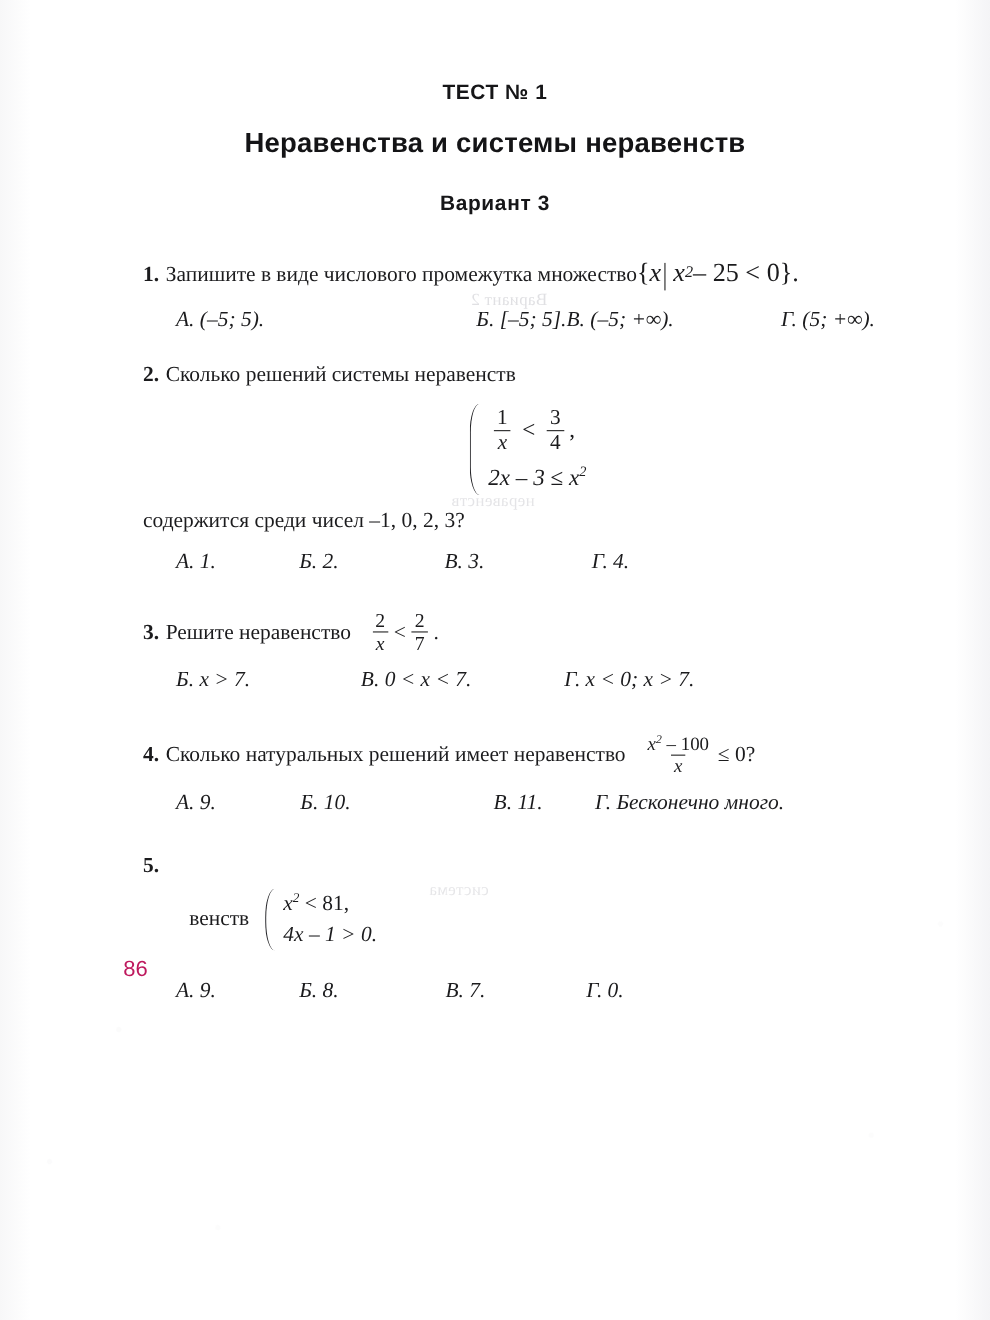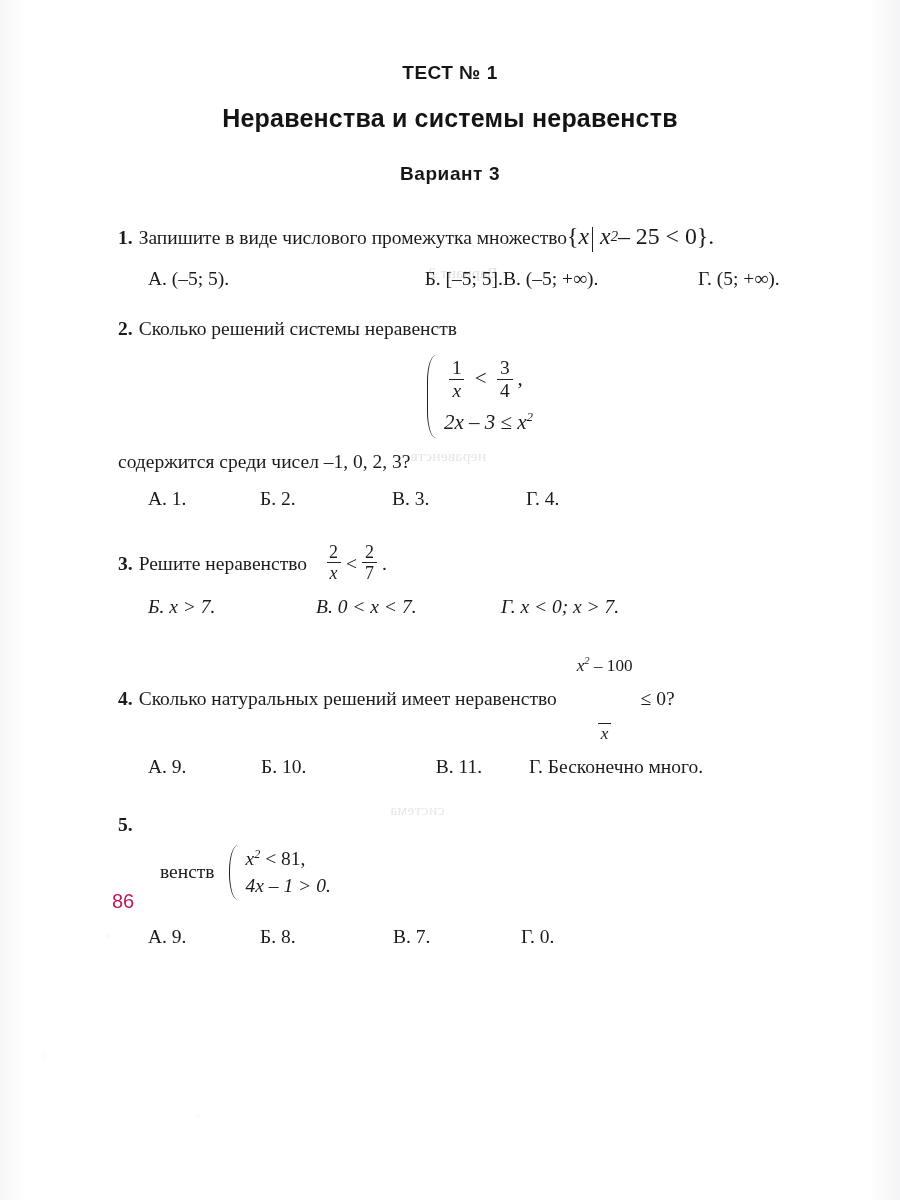--- a/index.html
+++ b/index.html
@@ -63,21 +63,21 @@
   .bleed.b3 {
     top: 790px;
     right: 80px;
     line-height: 40px;
     opacity: .24;
   }
 
   
   .content {
     position: relative;
-    padding: 0;
+    padding: 12px;
   }
 
   .hdr-test {
     text-align: center;
     font-family: "Liberation Sans", "DejaVu Sans", sans-serif;
     font-weight: bold;
     font-size: 19px;
     letter-spacing: .5px;
     margin: 0;
     padding-top: 62px;
@@ -127,21 +127,21 @@
   }
   .q-text { white-space: pre-wrap; }
 
   .opts {
     display: flex;
     font-size: 19.5px;
     line-height: 1.5;
     padding-left: 30px;
     margin-top: 9px;
   }
-  .opt { white-space: nowrap; }
+  .opt { white-space: nowrap; font-style: italic; }
 
   
   .opts.w1 .opt:nth-child(1) { width: 175px; }
   .opts.w1 .opt:nth-child(2) { width: 180px; text-align: right; }
   .opts.w1 .opt:nth-child(3) { width: 195px; }
 
   .opts.w2 .opt:nth-child(1) { width: 112px; }
   .opts.w2 .opt:nth-child(2) { width: 132px; }
   .opts.w2 .opt:nth-child(3) { width: 134px; }
 
@@ -226,21 +226,21 @@
   .q5-sys-line {
     display: flex;
     align-items: center;
     padding-left: 42px;
     margin-top: 6px;
     font-size: 19.5px;
   }
   .q5-sys-line .lead { margin-right: 12px; }
   .q5-sys-line .rows .row { line-height: 1.42; white-space: nowrap; }
 
-  .inline-frac-q4 { position: relative; top: 0; gap: 48px; }
+  .inline-frac-q4 { position: relative; top: 0; }
 
   .spacer-2 { height: 18px; }
   .spacer-3 { height: 26px; }
   .spacer-4 { height: 30px; }
   .spacer-5 { height: 26px; }
 
   .page-number {
     position: absolute;
     left: 112px;
     bottom: 38px;

